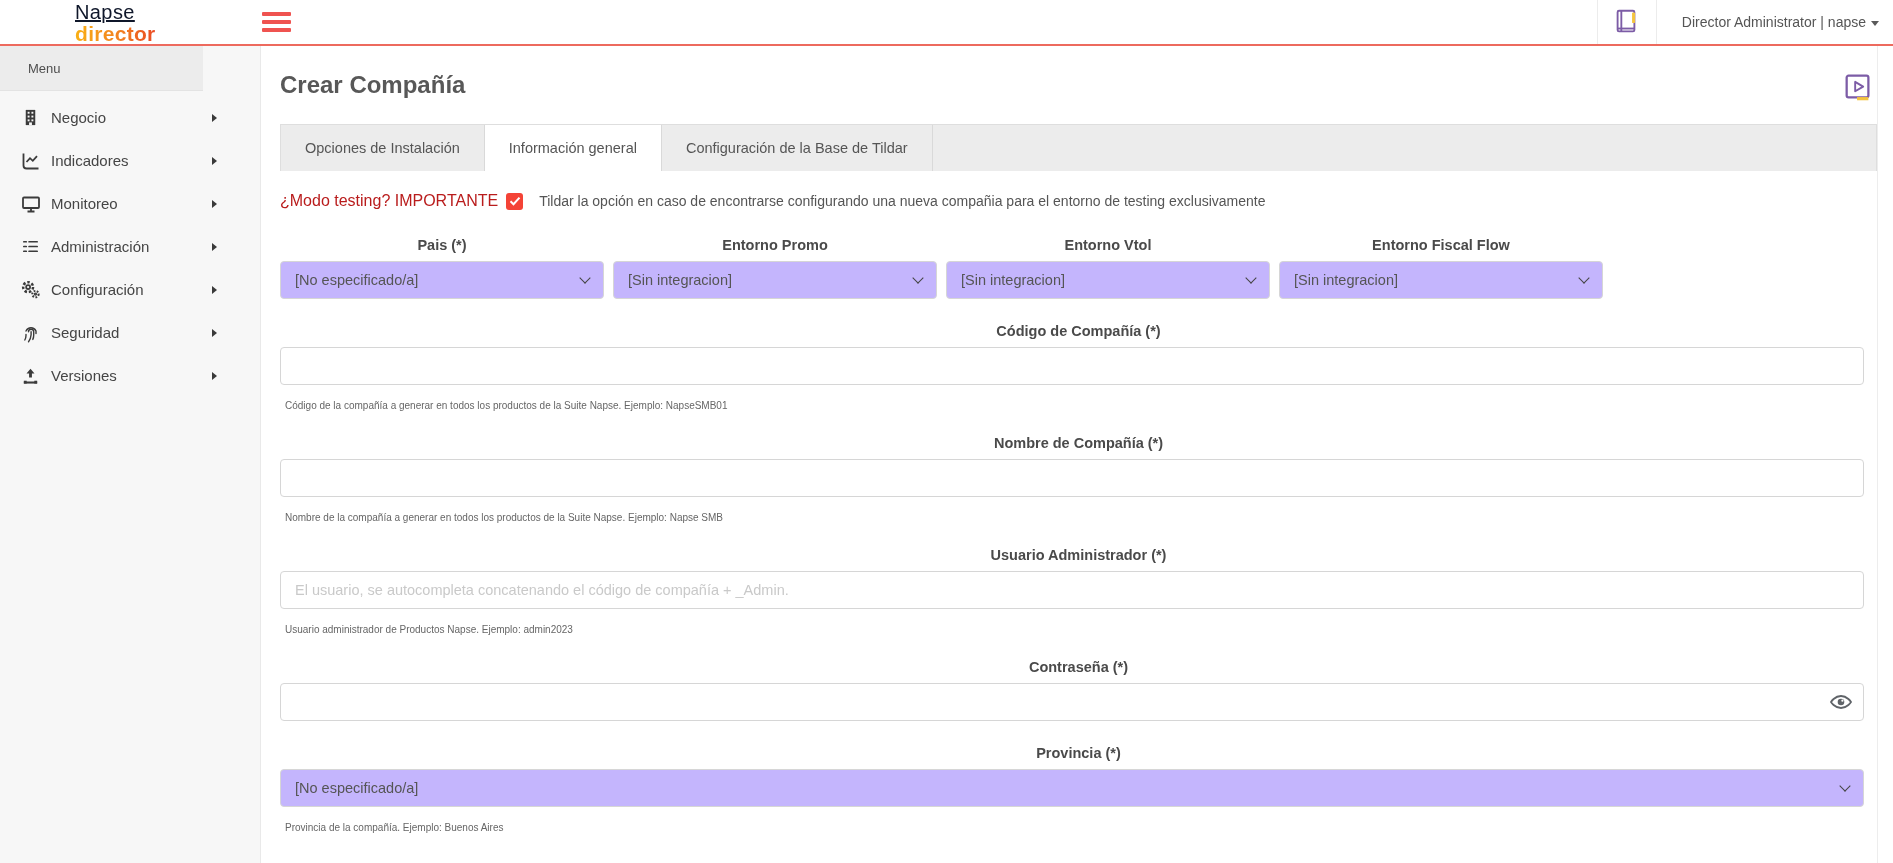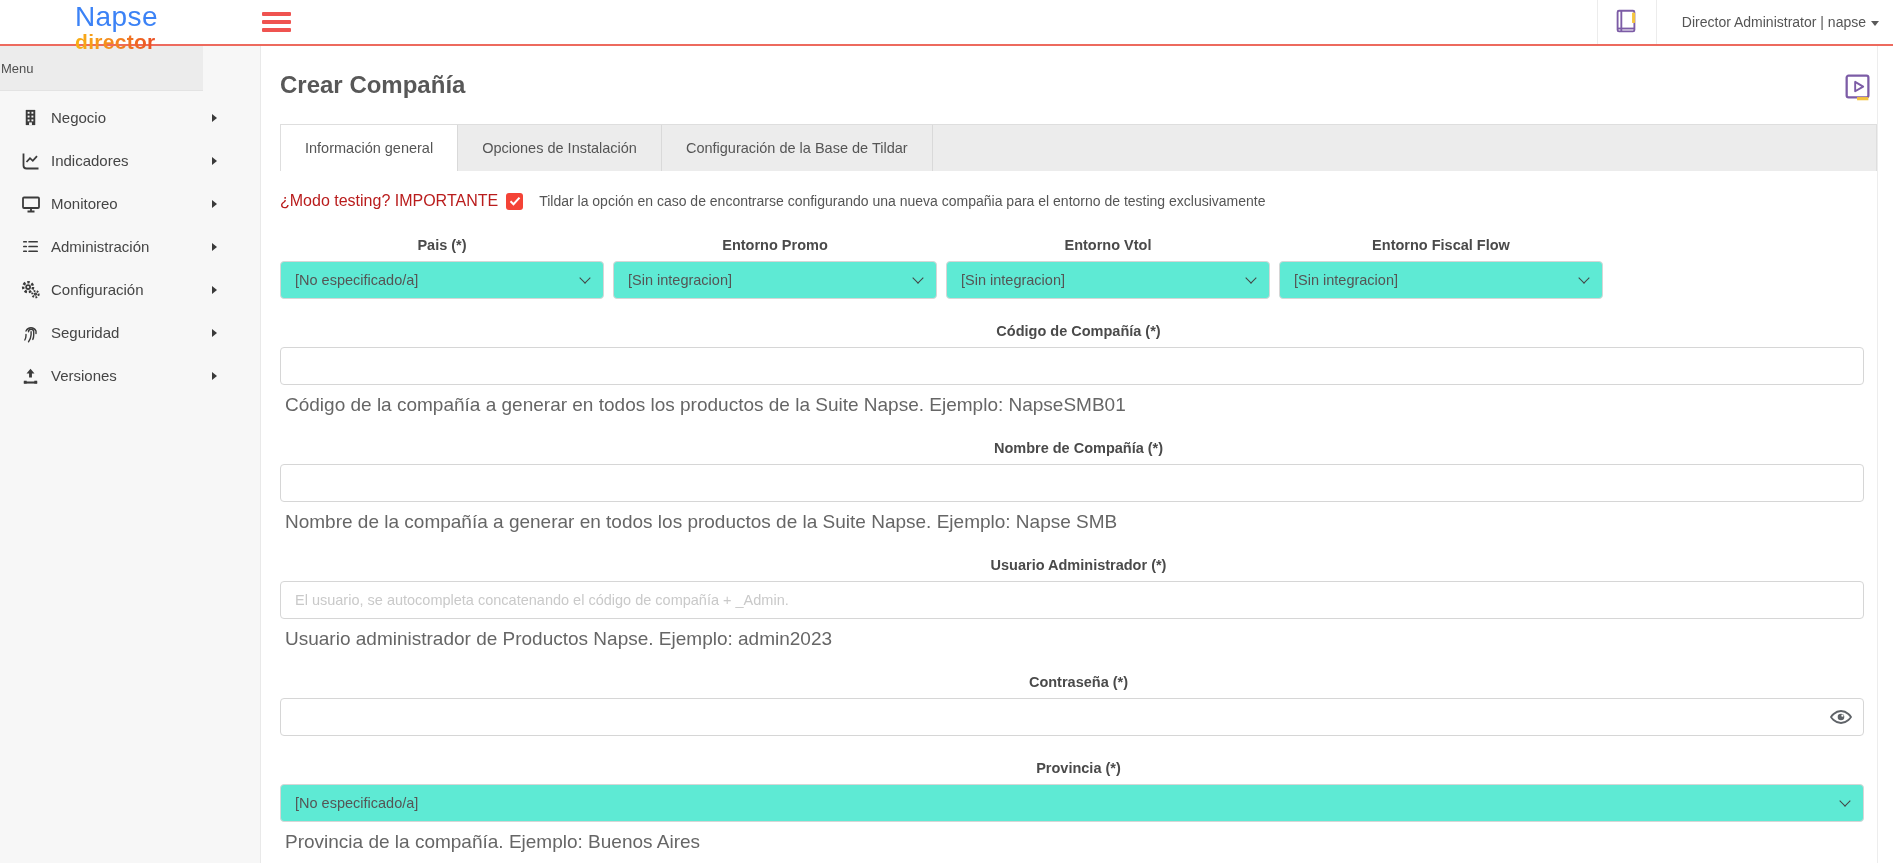--- a/index.html
+++ b/index.html
@@ -8,21 +8,21 @@
     font-family:"Liberation Sans", sans-serif;
     background:#fff; color:#444; overflow:hidden; position:relative;
   }
 
   
   .header {
     position:absolute; top:0; left:0; width:1893px; height:46px;
     background:#fff; border-bottom:2px solid #ed6a5e; z-index:5;
   }
   .logo { position:absolute; left:75px; top:2px; line-height:1.05; cursor:pointer; }
-  .logo-l1 { font-size:28px; color:#3b82f6; letter-spacing:.4px; }
+  .logo-l1 { font-size:20px; color:#0f172a; letter-spacing:.4px;text-decoration:underline; }
   .logo-l2 { font-size:21px; font-weight:bold; color:#f0791f; letter-spacing:.3px; }
   @supports ((-webkit-background-clip:text)) {
     .logo-l2 {
       background:linear-gradient(90deg,#f9b014 0%,#f28020 55%,#ea4a24 100%);
       -webkit-background-clip:text; -webkit-text-fill-color:transparent;
     }
   }
   .burger { position:absolute; left:262px; top:12px; width:30px; cursor:pointer; }
   .burger span { display:block; width:29px; height:4px; background:#ef5350; border-radius:1px; margin-bottom:4px; }
   .hdr-divider { position:absolute; top:0; width:1px; height:44px; background:#ececec; }
@@ -34,21 +34,21 @@
   }
   .caret-down { width:0; height:0; border-left:4.5px solid transparent; border-right:4.5px solid transparent; border-top:5px solid #5a5a5a; margin-top:2px; }
 
   
   .sidebar {
     position:absolute; top:46px; left:0; width:261px; bottom:0;
     background:#f7f7f7; border-right:1px solid #e9e9e9;
   }
   .menu-header {
     width:203px; height:45px; background:#ececec; border-bottom:1px solid #e3e3e3;
-    display:flex; align-items:center; padding-left:1px;
+    display:flex; align-items:center; padding-left:28px;
     font-size:13px; color:#4f4f4f;
   }
   .nav { padding-top:5px; }
   .nav-item { height:43px; display:flex; align-items:center; padding:0 20px; cursor:pointer; }
   .nav-icon { width:21px; height:21px; margin-right:10px; color:#3b3b3b; flex:none; display:flex; align-items:center; justify-content:center; }
   .nav-label { font-size:15px; color:#454545; flex:1; }
   .nav-caret { width:0; height:0; border-left:5px solid #3a3a3a; border-top:4px solid transparent; border-bottom:4px solid transparent; margin-right:23px; }
 
   
   .content { position:absolute; left:261px; top:46px; right:0; bottom:0; background:#fff; }
@@ -77,39 +77,39 @@
   .checkbox {
     width:17px; height:17px; background:#f44336; border-radius:3px;
     margin-left:8px; display:flex; align-items:center; justify-content:center; cursor:pointer;
   }
   .testing-help { margin-left:16px; font-size:14px; color:#555; }
 
   .selects-row { margin-top:27px; display:flex; gap:9px; }
   .select-group { width:324px; }
   .field-label { display:block; font-weight:bold; font-size:14.5px; color:#4a4a4a; margin-bottom:8px;text-align:center; }
   .select-box {
-    height:38px; border:1px solid #d6d6d6; border-radius:4px; background:#5eead4;
+    height:38px; border:1px solid #d6d6d6; border-radius:4px; background:#c4b5fd;
     display:flex; align-items:center; padding:0 30px 0 14px;
     font-size:14.5px; color:#555; position:relative; cursor:pointer;
   }
   .chev {
     position:absolute; right:14px; top:12px; width:8px; height:8px;
     border-right:1.6px solid #444; border-bottom:1.6px solid #444;
     transform:rotate(45deg);
   }
 
   .field-block { margin-top:24px; }
   .input-wrap { position:relative; width:calc(100% - 13px); }
   .text-input {
     width:100%; height:38px; border:1px solid #d6d6d6; border-radius:4px;
     padding:0 14px; font-size:14.5px; color:#555; font-family:inherit;
     display:block; background:#fff; outline:none;
   }
   .text-input::placeholder { color:#c9c9c9; }
-  .field-help { margin-top:9px; font-size:19px; color:#666; padding-left:5px; }
+  .field-help { margin-top:15px; font-size:10px; color:#666; padding-left:5px; }
   .eye-btn { position:absolute; right:12px; top:11px; cursor:pointer; line-height:0; }
   .full-select { width:calc(100% - 13px); }
 </style>
 </head>
 <body>
 
 <div class="header">
   <div class="logo">
     <div class="logo-l1">Napse</div>
     <div class="logo-l2">director</div>
@@ -242,22 +242,22 @@
       <div class="play-btn">
         <svg width="34" height="34" viewBox="0 0 36 36">
           <rect x="6" y="5" width="23" height="23" rx="2" fill="none" stroke="#7c5ca6" stroke-width="2.4"></rect>
           <path d="M15 11.5v10l8.5-5z" fill="none" stroke="#7c5ca6" stroke-width="2" stroke-linejoin="round"></path>
           <path d="M17 29.3h12" stroke="#f4c43f" stroke-width="3.4"></path>
         </svg>
       </div>
     </div>
 
     <div class="tabs">
+      <div class="tab">Opciones de Instalación</div>
       <div class="tab active">Información general</div>
-      <div class="tab">Opciones de Instalación</div>
       <div class="tab">Configuración de la Base de Tildar</div>
     </div>
 
     <div class="testing-row">
       <span class="testing-label">¿Modo testing? IMPORTANTE</span>
       <span class="checkbox">
         <svg width="12" height="10" viewBox="0 0 12 10">
             <path d="M1.5 5.2l3 3L10.5 1.6" fill="none" stroke="#fff" stroke-width="2"></path>
           </svg>
       </span>

